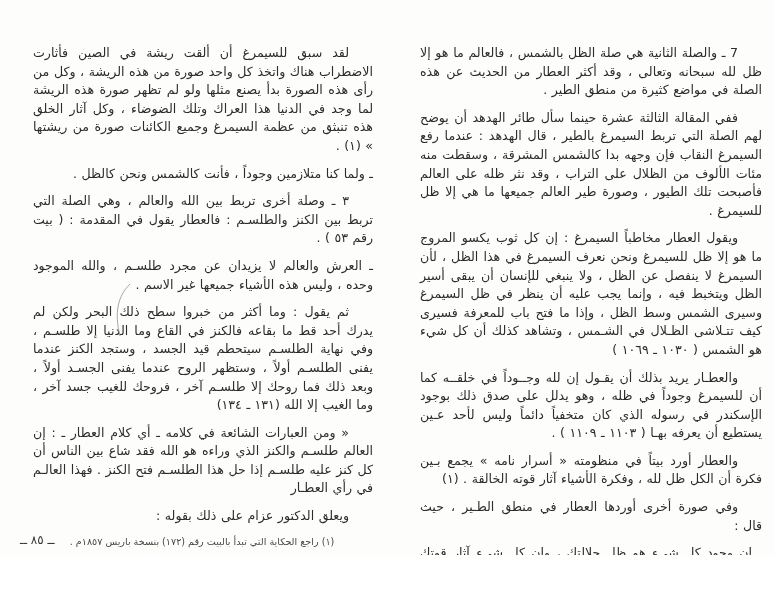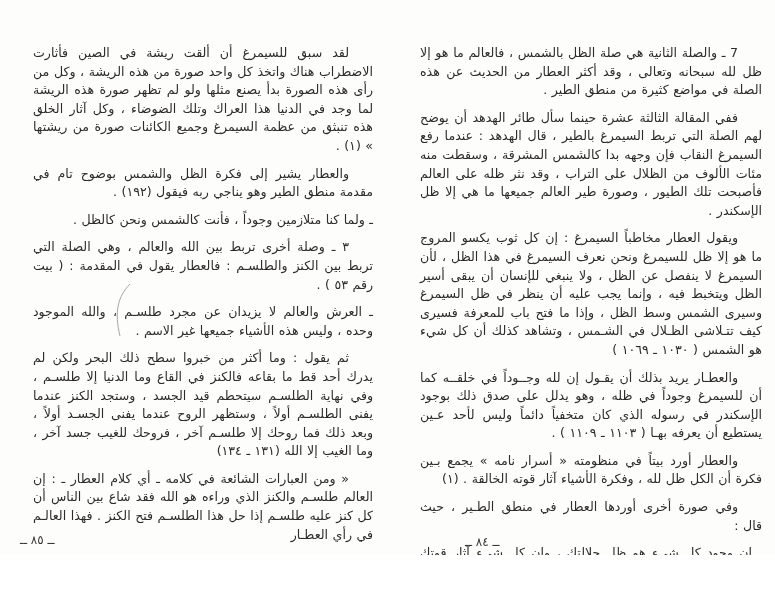--- a/index.html
+++ b/index.html
@@ -98,47 +98,46 @@
     pointer-events: none;
   }
 </style>
 </head>
 <body>
 
 <div class="spread">
 
   <section class="page page-left">
     <p class="para indent">لقد سبق للسيمرغ أن ألقت ريشة في الصين فأثارت الاضطراب هناك واتخذ كل واحد صورة من هذه الريشة ، وكل من رأى هذه الصورة بدأ يصنع مثلها ولو لم تظهر صورة هذه الريشة لما وجد في الدنيا هذا العراك وتلك الضوضاء ، وكل آثار الخلق هذه تنبثق من عظمة السيمرغ وجميع الكائنات صورة من ريشتها » (١) .</p>
-    <p class="para indent">والعطار يشير إلى فكرة الظل والشمس بوضوح تام في مقدمة منطق الطير وهو يناجي ربه فيقول (١٩٢) .</p>
     <p class="para hang">ـ ولما كنا متلازمين وجوداً ، فأنت كالشمس ونحن كالظل .</p>
     <p class="para indent">٣ ـ وصلة أخرى تربط بين الله والعالم ، وهي الصلة التي تربط بين الكنز والطلسـم : فالعطار يقول في المقدمة : ( بيت رقم ٥٣ ) .</p>
     <p class="para hang">ـ العرش والعالم لا يزيدان عن مجرد طلسـم ، والله الموجود وحده ، وليس هذه الأشياء جميعها غير الاسم .</p>
     <p class="para indent">ثم يقول : وما أكثر من خبروا سطح ذلك البحر ولكن لم يدرك أحد قط ما بقاعه فالكنز في القاع وما الدنيا إلا طلسـم ، وفي نهاية الطلسـم سيتحطم قيد الجسد ، وستجد الكنز عندما يفنى الطلسـم أولاً ، وستظهر الروح عندما يفنى الجسـد أولاً ، وبعد ذلك فما روحك إلا طلسـم آخر ، فروحك للغيب جسد آخر ، وما الغيب إلا الله (١٣١ ـ ١٣٤)</p>
     <p class="para indent">« ومن العبارات الشائعة في كلامه ـ أي كلام العطار ـ : إن العالم طلسـم والكنز الذي وراءه هو الله فقد شاع بين الناس أن كل كنز عليه طلسـم إذا حل هذا الطلسـم فتح الكنز . فهذا العالـم في رأي العطـار</p>
     <p class="para indent">ويعلق الدكتور عزام على ذلك بقوله :</p>
+    <div class="footnote-ar">(١) راجع الحكاية التي تبدأ بالبيت رقم (١٧٢) بنسخة باريس ١٨٥٧م .</div>
   </section>
 
   <section class="page page-right">
     <p class="para indent">7 ـ والصلة الثانية هي صلة الظل بالشمس ، فالعالم ما هو إلا ظل لله سبحانه وتعالى ، وقد أكثر العطار من الحديث عن هذه الصلة في مواضع كثيرة من منطق الطير .</p>
-    <p class="para indent">ففي المقالة الثالثة عشرة حينما سأل طائر الهدهد أن يوضح لهم الصلة التي تربط السيمرغ بالطير ، قال الهدهد : عندما رفع السيمرغ النقاب فإن وجهه بدا كالشمس المشرقة ، وسقطت منه مئات الألوف من الظلال على التراب ، وقد نثر ظله على العالم فأصبحت تلك الطيور ، وصورة طير العالم جميعها ما هي إلا ظل الإسكندر .</p>
+    <p class="para indent">ففي المقالة الثالثة عشرة حينما سأل طائر الهدهد أن يوضح لهم الصلة التي تربط السيمرغ بالطير ، قال الهدهد : عندما رفع السيمرغ النقاب فإن وجهه بدا كالشمس المشرقة ، وسقطت منه مئات الألوف من الظلال على التراب ، وقد نثر ظله على العالم فأصبحت تلك الطيور ، وصورة طير العالم جميعها ما هي إلا ظل للسيمرغ .</p>
     <p class="para indent">ويقول العطار مخاطباً السيمرغ : إن كل ثوب يكسو المروج ما هو إلا ظل للسيمرغ ونحن نعرف السيمرغ في هذا الظل ، لأن السيمرغ لا ينفصل عن الظل ، ولا ينبغي للإنسان أن يبقى أسير الظل ويتخبط فيه ، وإنما يجب عليه أن ينظر في ظل السيمرغ وسيرى الشمس وسط الظل ، وإذا ما فتح باب للمعرفة فسيرى كيف تتـلاشى الظـلال في الشـمس ، وتشاهد كذلك أن كل شيء هو الشمس ( ١٠٣٠ ـ ١٠٦٩ )</p>
     <p class="para indent">والعطـار يريد بذلك أن يقـول إن لله وجــوداً في خلقــه كما أن للسيمرغ وجوداً في ظله ، وهو يدلل على صدق ذلك بوجود الإسكندر في رسوله الذي كان متخفياً دائماً وليس لأحد عـين يستطيع أن يعرفه بهـا ( ١١٠٣ ـ ١١٠٩ ) .</p>
     <p class="para indent">والعطار أورد بيتاً في منظومته « أسرار نامه » يجمع بـين فكرة أن الكل ظل لله ، وفكرة الأشياء آثار قوته الخالقة . (١)</p>
     <p class="para indent">وفي صورة أخرى أوردها العطار في منطق الطـير ، حيث قال :</p>
     <p class="para hang">ـ إن وجود كل شيء هو ظل جلالتك ، وإن كل شيء آثار قوتك الخالقة .</p>
 
     <div class="rp-footnote">
       <div class="fn-rule"></div>
       <div class="fn-row">
         <span class="fn-ritter">Ritter: P. 607</span>
         <span class="fn-marker">(١)</span>
       </div>
     </div>
   </section>
 
   <div class="page-number pn-left">ــ ٨٥ ــ</div>
-  <div class="page-number pn-right">ــ ٨٤ ــ</div>
 
   <svg class="pen-mark" width="30" height="56" viewBox="0 0 30 56">
     <path d="M22,2 C10,14 6,30 12,54" fill="none" stroke="#a9a49e" stroke-width="1"></path>
   </svg>
 
 </div>
 
 </body></html>

